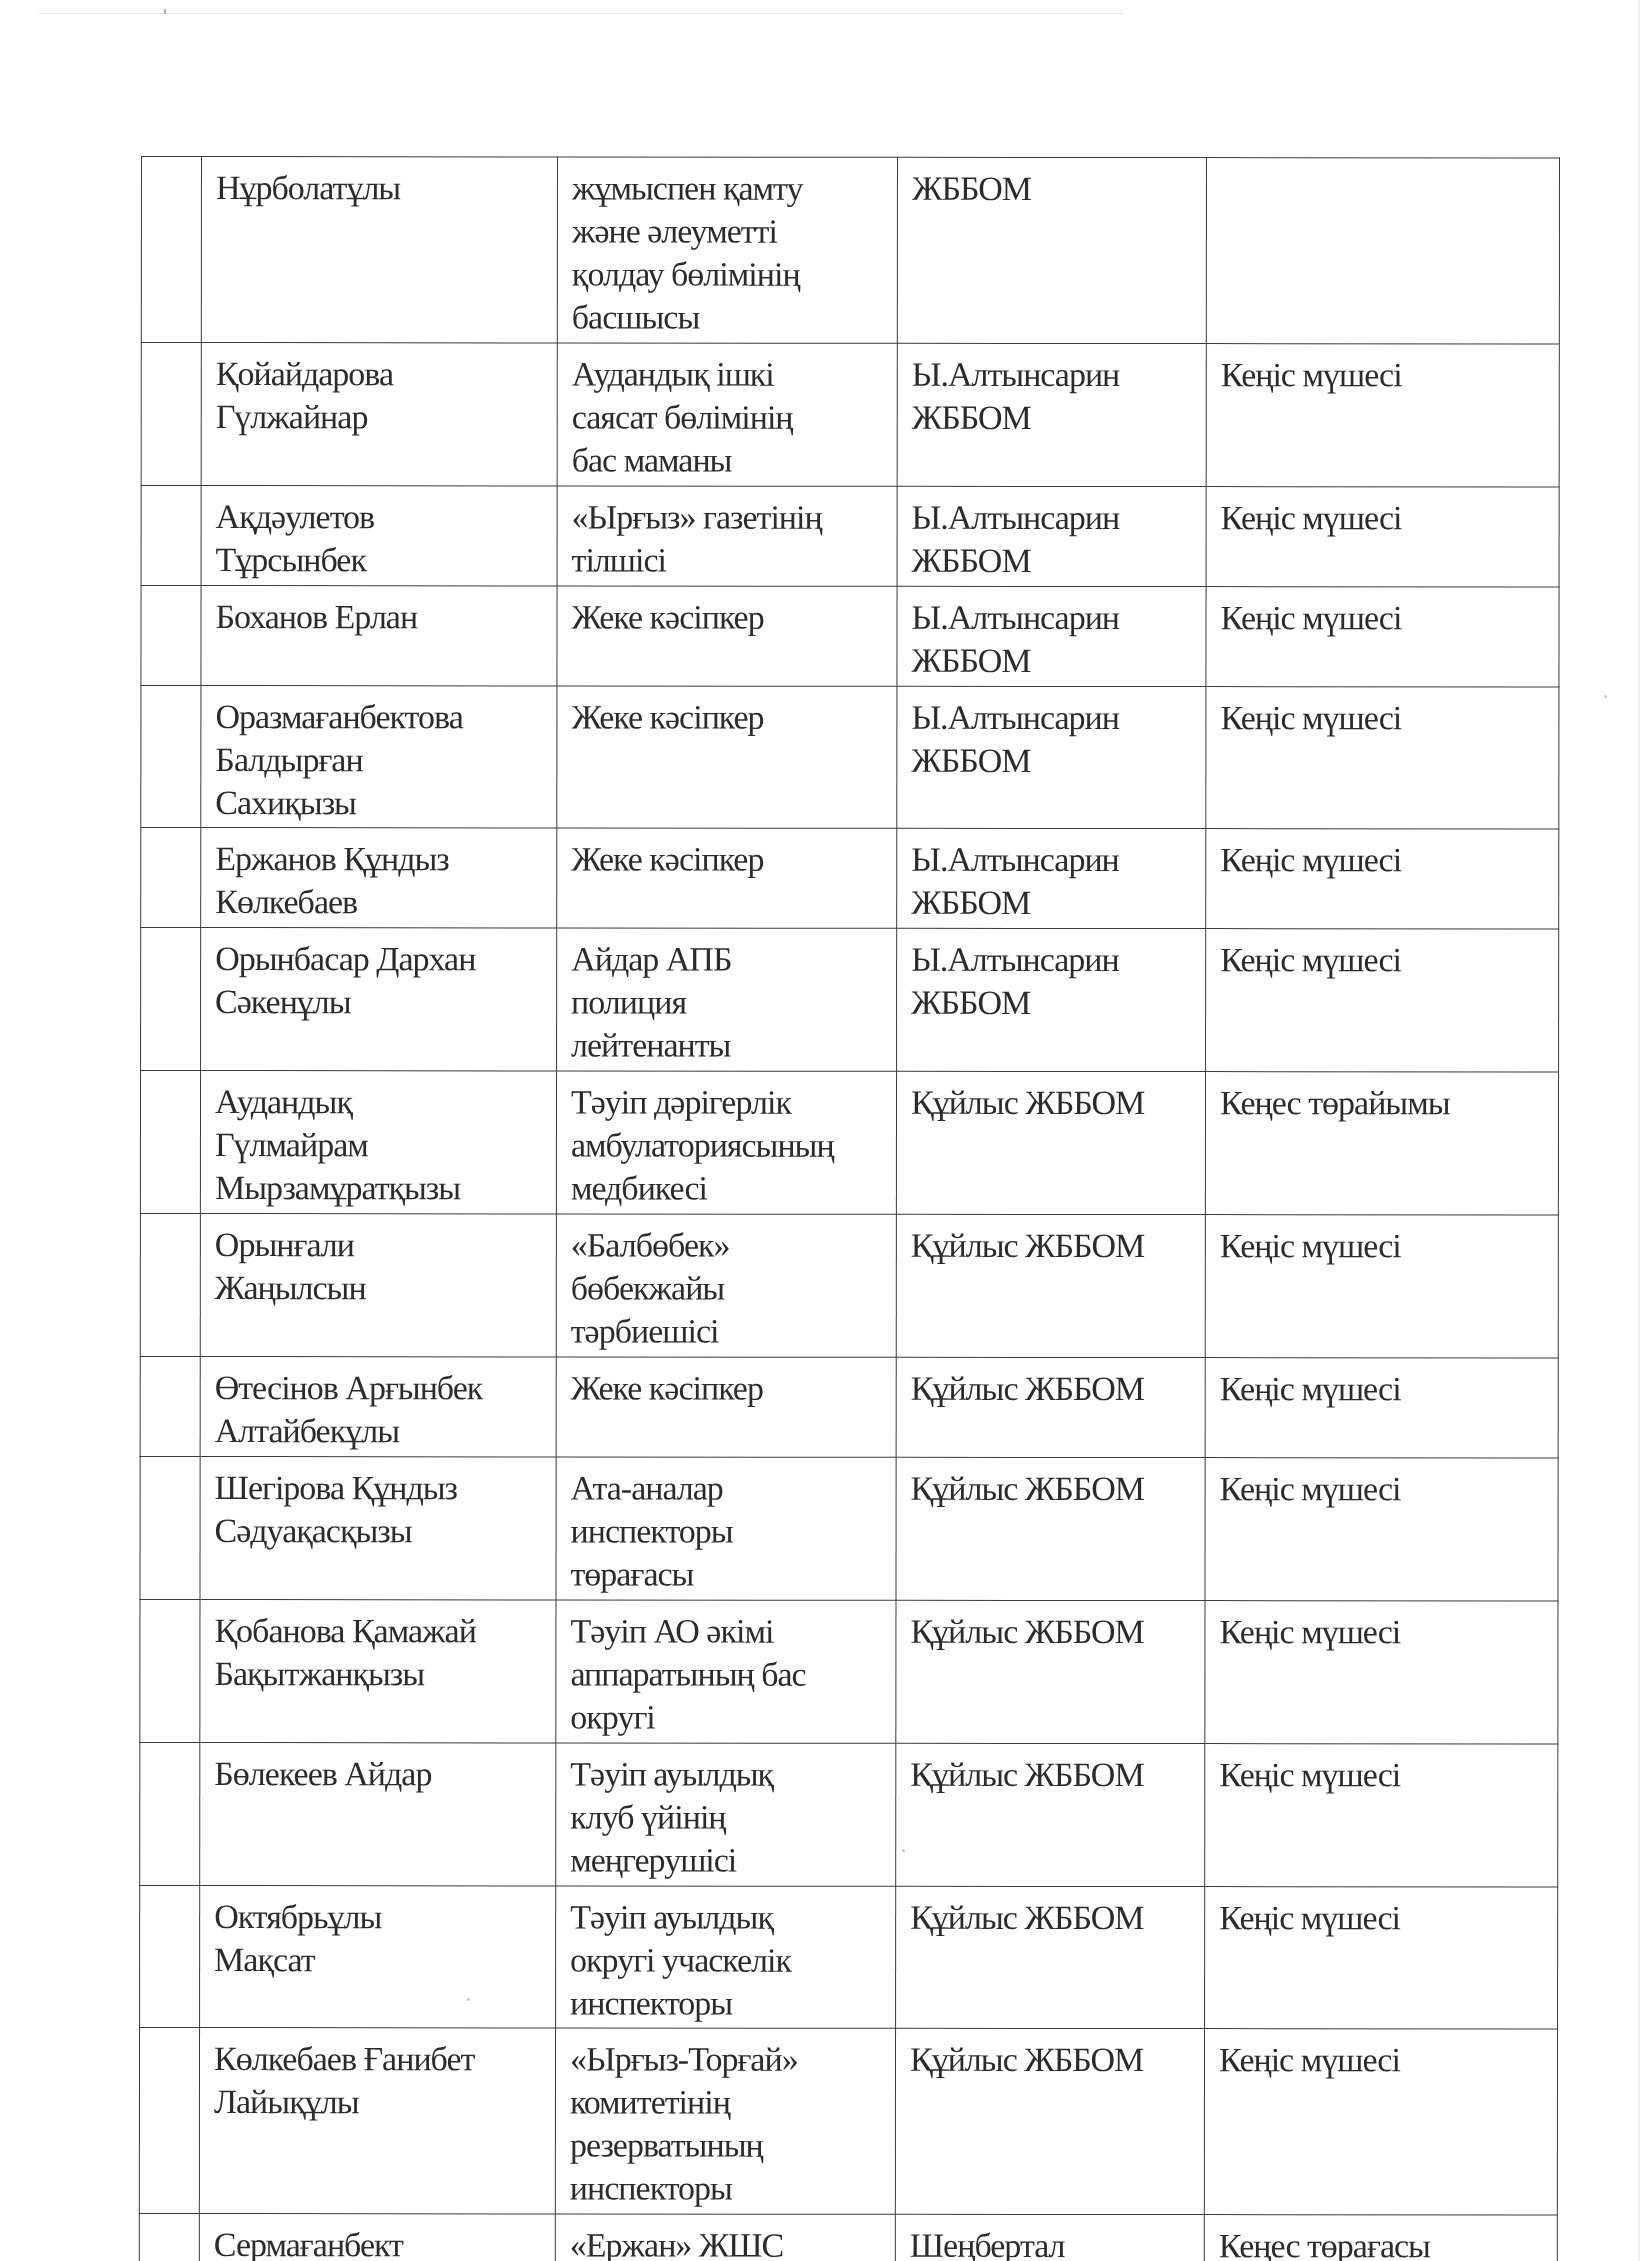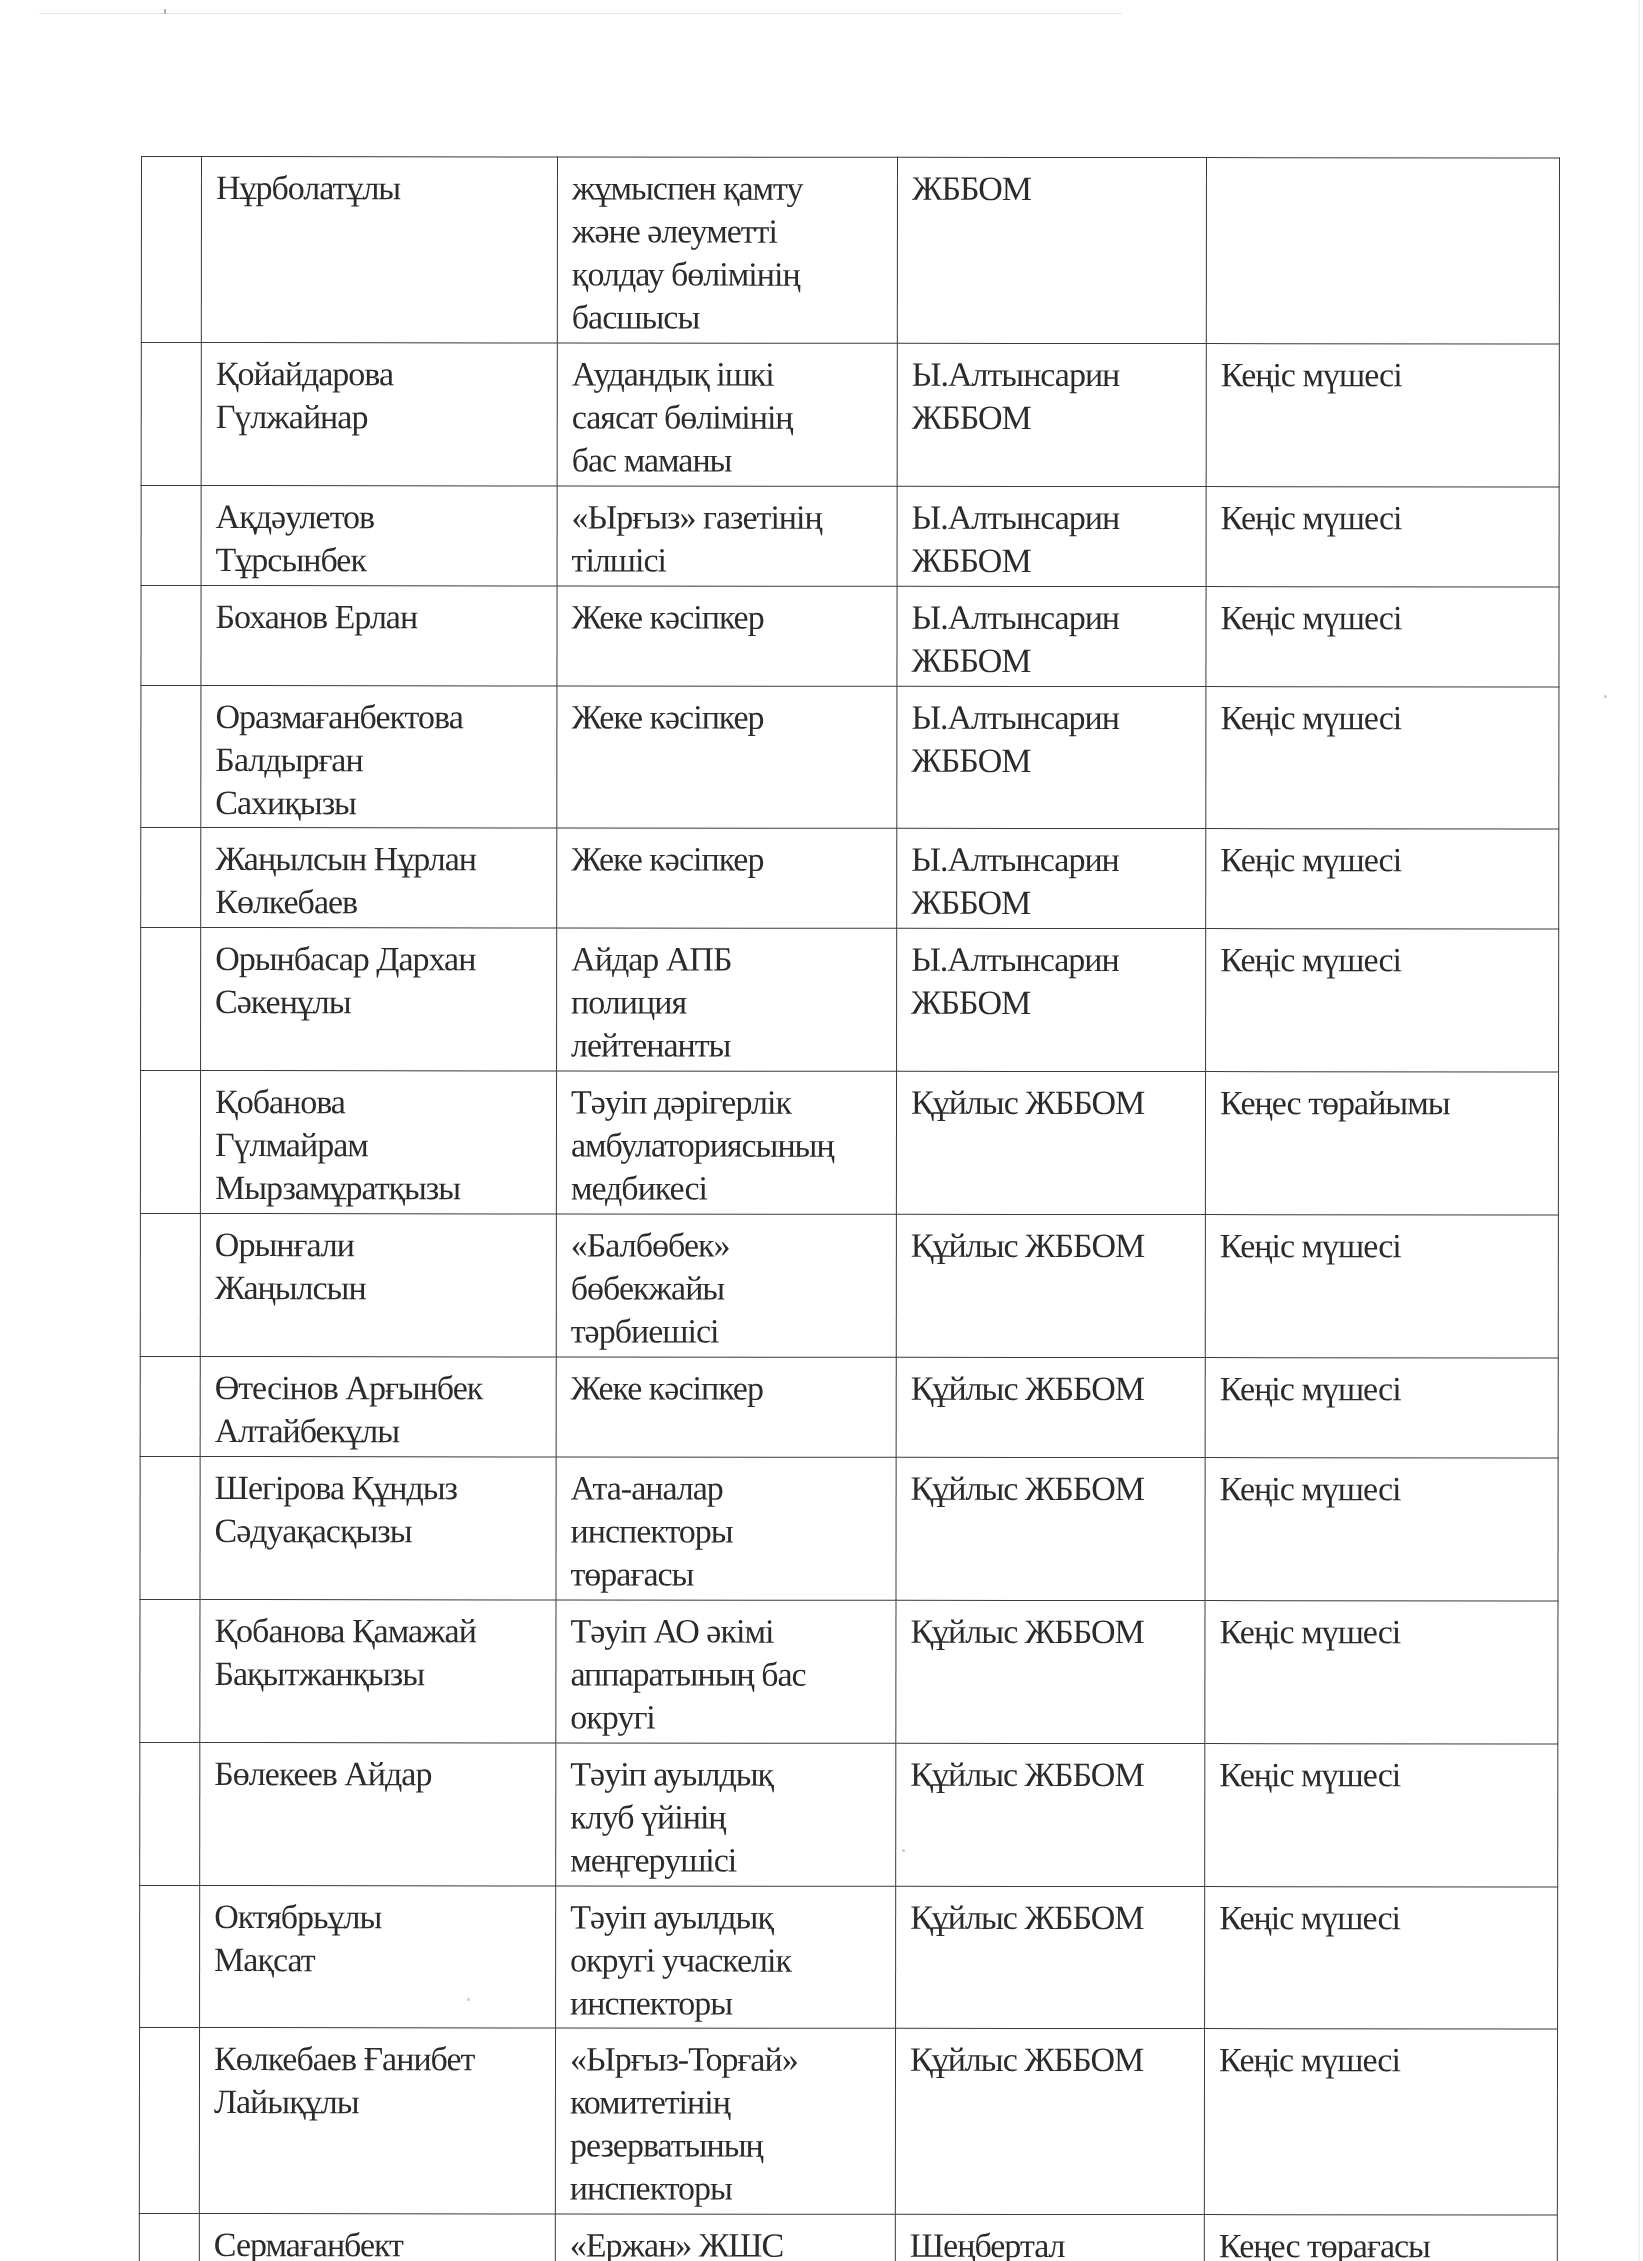--- a/index.html
+++ b/index.html
@@ -134,21 +134,21 @@
           <span class="line">Ы.Алтынсарин</span>
           <span class="line">ЖББОМ</span>
         </td>
         <td>
           <span class="line">Кеңіс мүшесі</span>
         </td>
       </tr>
       <tr style="height: 88px;">
         <td></td>
         <td>
-          <span class="line">Жаңылсын Нұрлан</span>
+          <span class="line">Ержанов Құндыз</span>
           <span class="line">Көлкебаев</span>
         </td>
         <td>
           <span class="line">Жеке кәсіпкер</span>
         </td>
         <td>
           <span class="line">Ы.Алтынсарин</span>
           <span class="line">ЖББОМ</span>
         </td>
         <td>
@@ -170,21 +170,21 @@
           <span class="line">Ы.Алтынсарин</span>
           <span class="line">ЖББОМ</span>
         </td>
         <td>
           <span class="line">Кеңіс мүшесі</span>
         </td>
       </tr>
       <tr style="height: 131px;">
         <td></td>
         <td>
-          <span class="line">Қобанова</span>
+          <span class="line">Аудандық</span>
           <span class="line">Гүлмайрам</span>
           <span class="line">Мырзамұратқызы</span>
         </td>
         <td>
           <span class="line">Тәуіп дәрігерлік</span>
           <span class="line">амбулаториясының</span>
           <span class="line">медбикесі</span>
         </td>
         <td>
           <span class="line">Құйлыс ЖББОМ</span>

